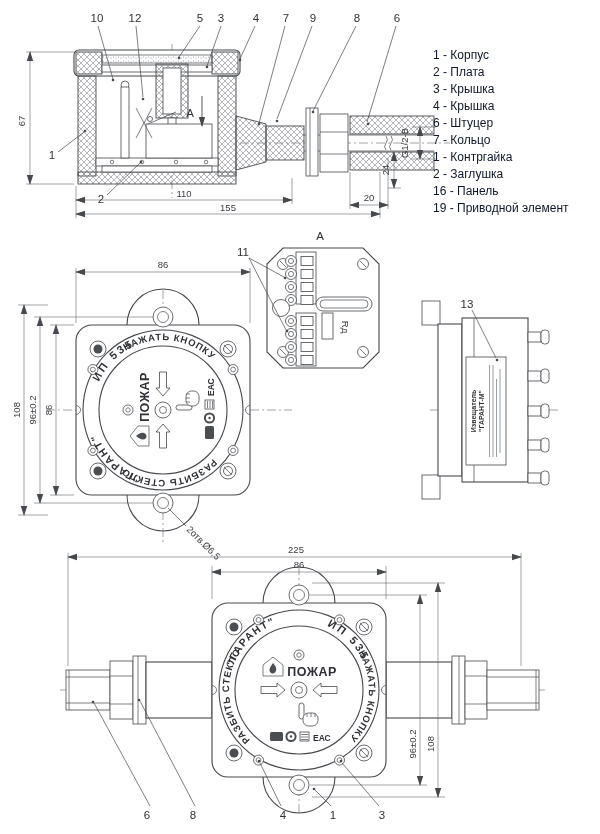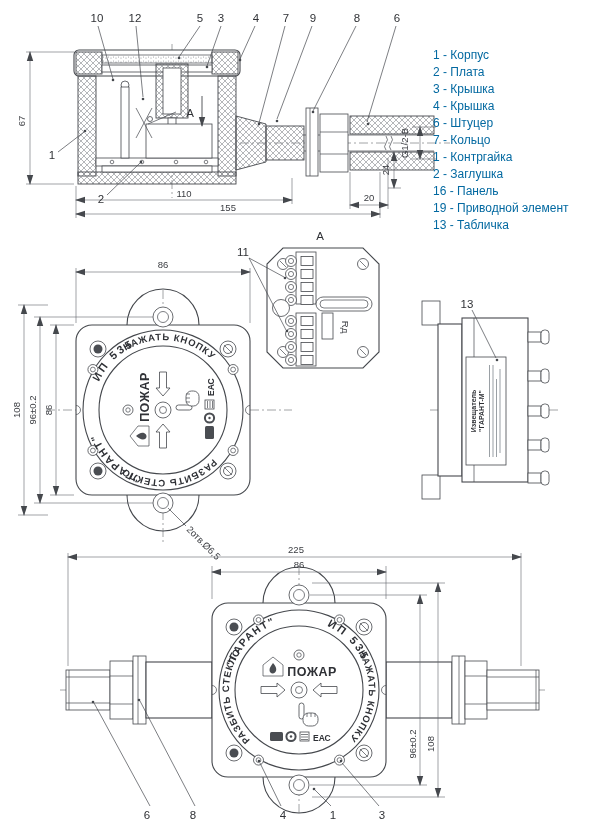--- a/index.html
+++ b/index.html
@@ -1,19 +1,19 @@
 <!DOCTYPE html>
 <html><head>
 <meta charset="utf-8">
 <style>
   html,body{margin:0;padding:0;background:#ffffff;}
   .stage{position:relative;width:600px;height:834px;background:#ffffff;overflow:hidden;
          font-family:"Liberation Sans",sans-serif;}
   .stage svg{position:absolute;left:0;top:0;}
-  .legend{position:absolute;left:433px;top:47px;color:#0369a1;font-size:12px;line-height:17px;white-space:nowrap;}
+  .legend{position:absolute;left:433px;top:47px;color:#0f172a;font-size:12px;line-height:17px;white-space:nowrap;}
   .legend div{height:17px;}
   
   .ln{stroke:#45484d;stroke-width:1.1;fill:none;}
   .ln2{stroke:#45484d;stroke-width:0.7;fill:none;}
   .fw{fill:#ffffff;stroke:#45484d;stroke-width:1.1;}
   .fw2{fill:#ffffff;stroke:#45484d;stroke-width:0.8;}
   .fh{fill:url(#xh);stroke:#45484d;stroke-width:0.9;}
   .dim{stroke:#63666b;stroke-width:0.6;fill:none;}
   .cl{stroke:#55585d;stroke-width:0.55;stroke-dasharray:9 3 2 3;fill:none;}
   .dt{font-family:"Liberation Sans",sans-serif;font-size:9.5px;fill:#3a3c41;}
@@ -444,15 +444,14 @@
   <div>1 - Корпус</div>
   <div>2 - Плата</div>
   <div>3 - Крышка</div>
   <div>4 - Крышка</div>
   <div>6 - Штуцер</div>
   <div>7 - Кольцо</div>
   <div>1 - Контргайка</div>
   <div>2 - Заглушка</div>
   <div>16 - Панель</div>
   <div>19 - Приводной элемент</div>
-  <div>13 - Табличка</div>
 </div>
 </div>
 
 </body></html>

